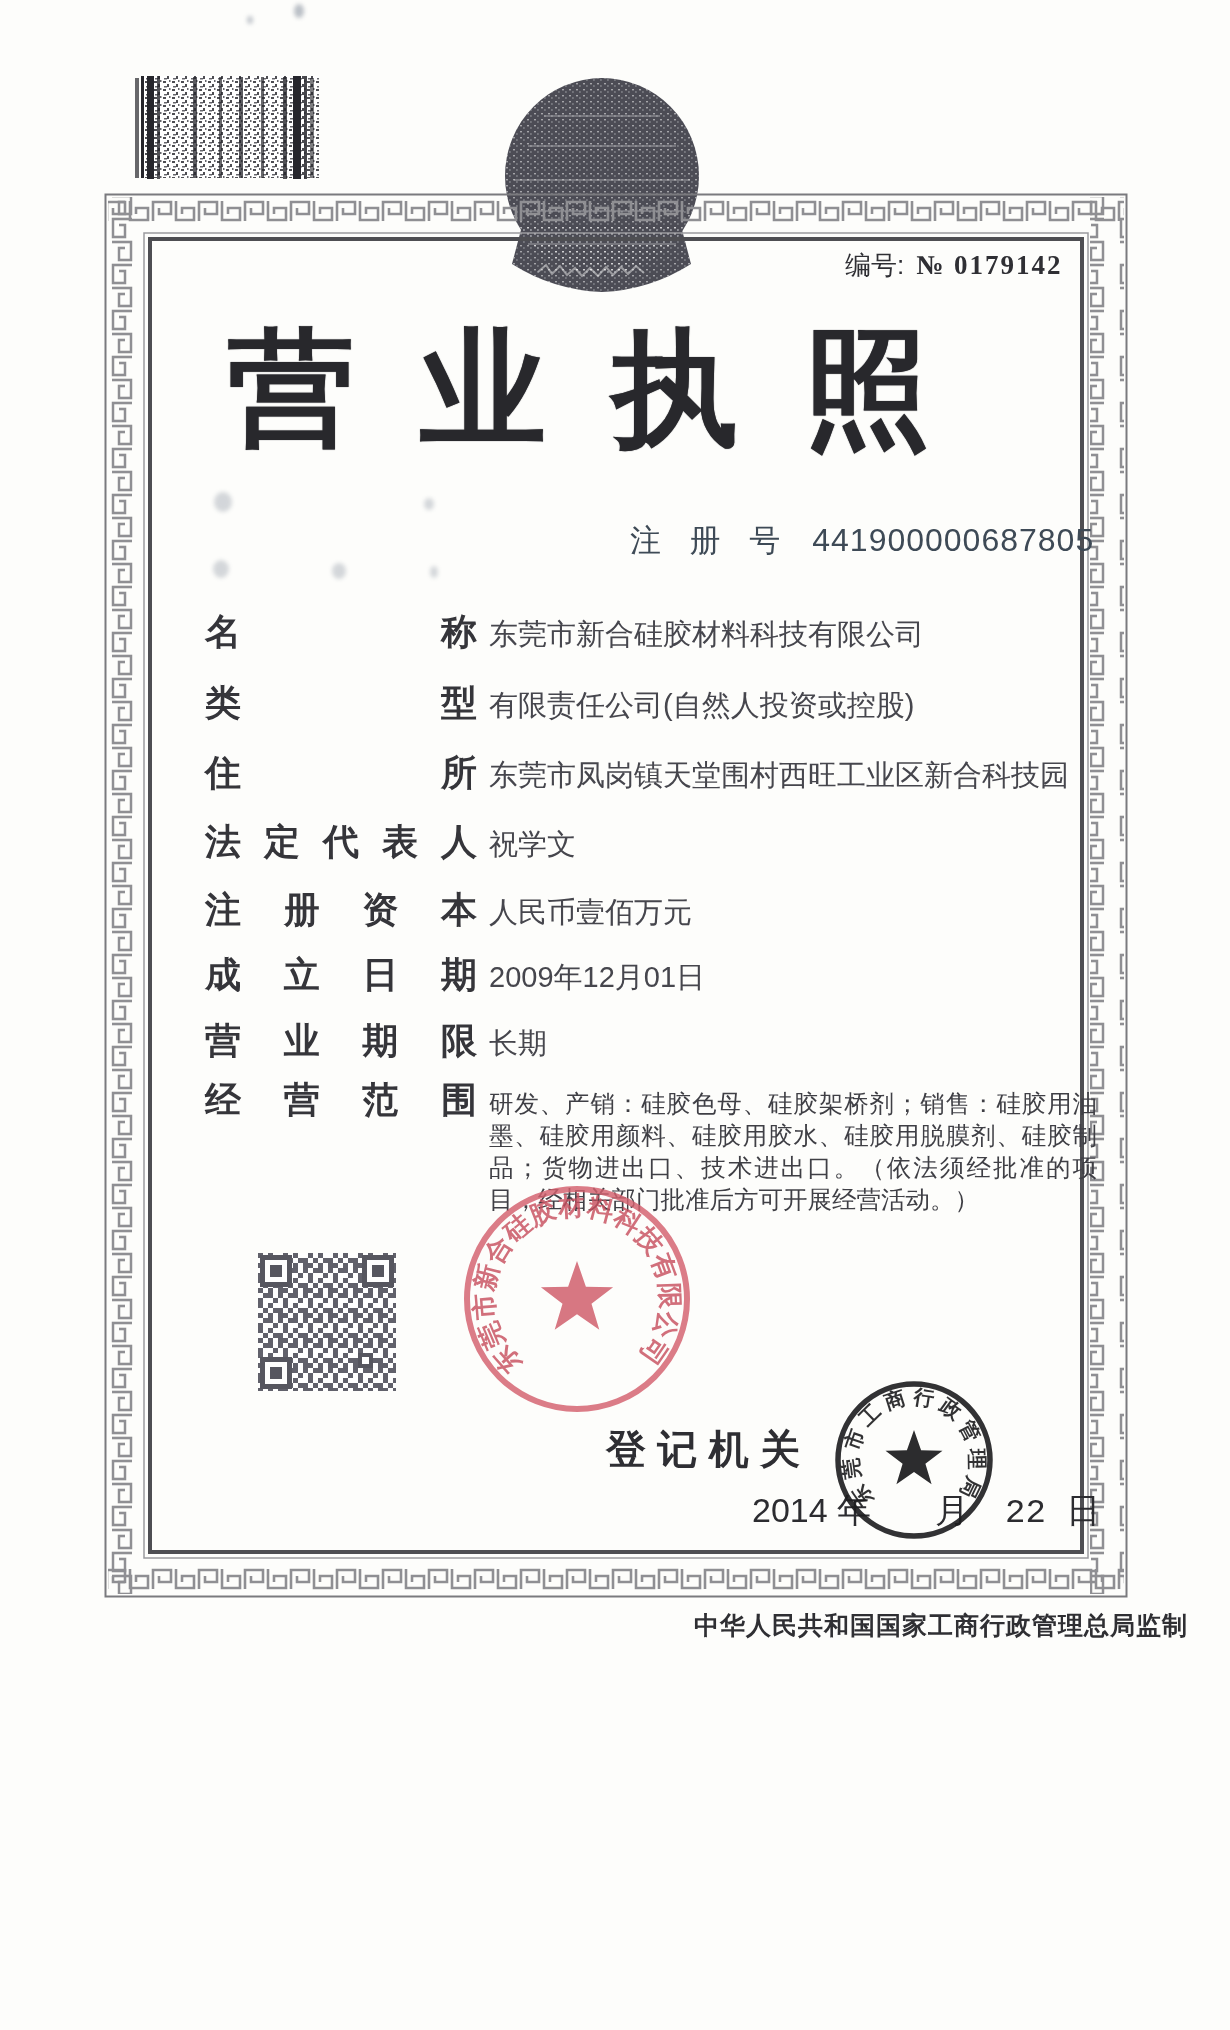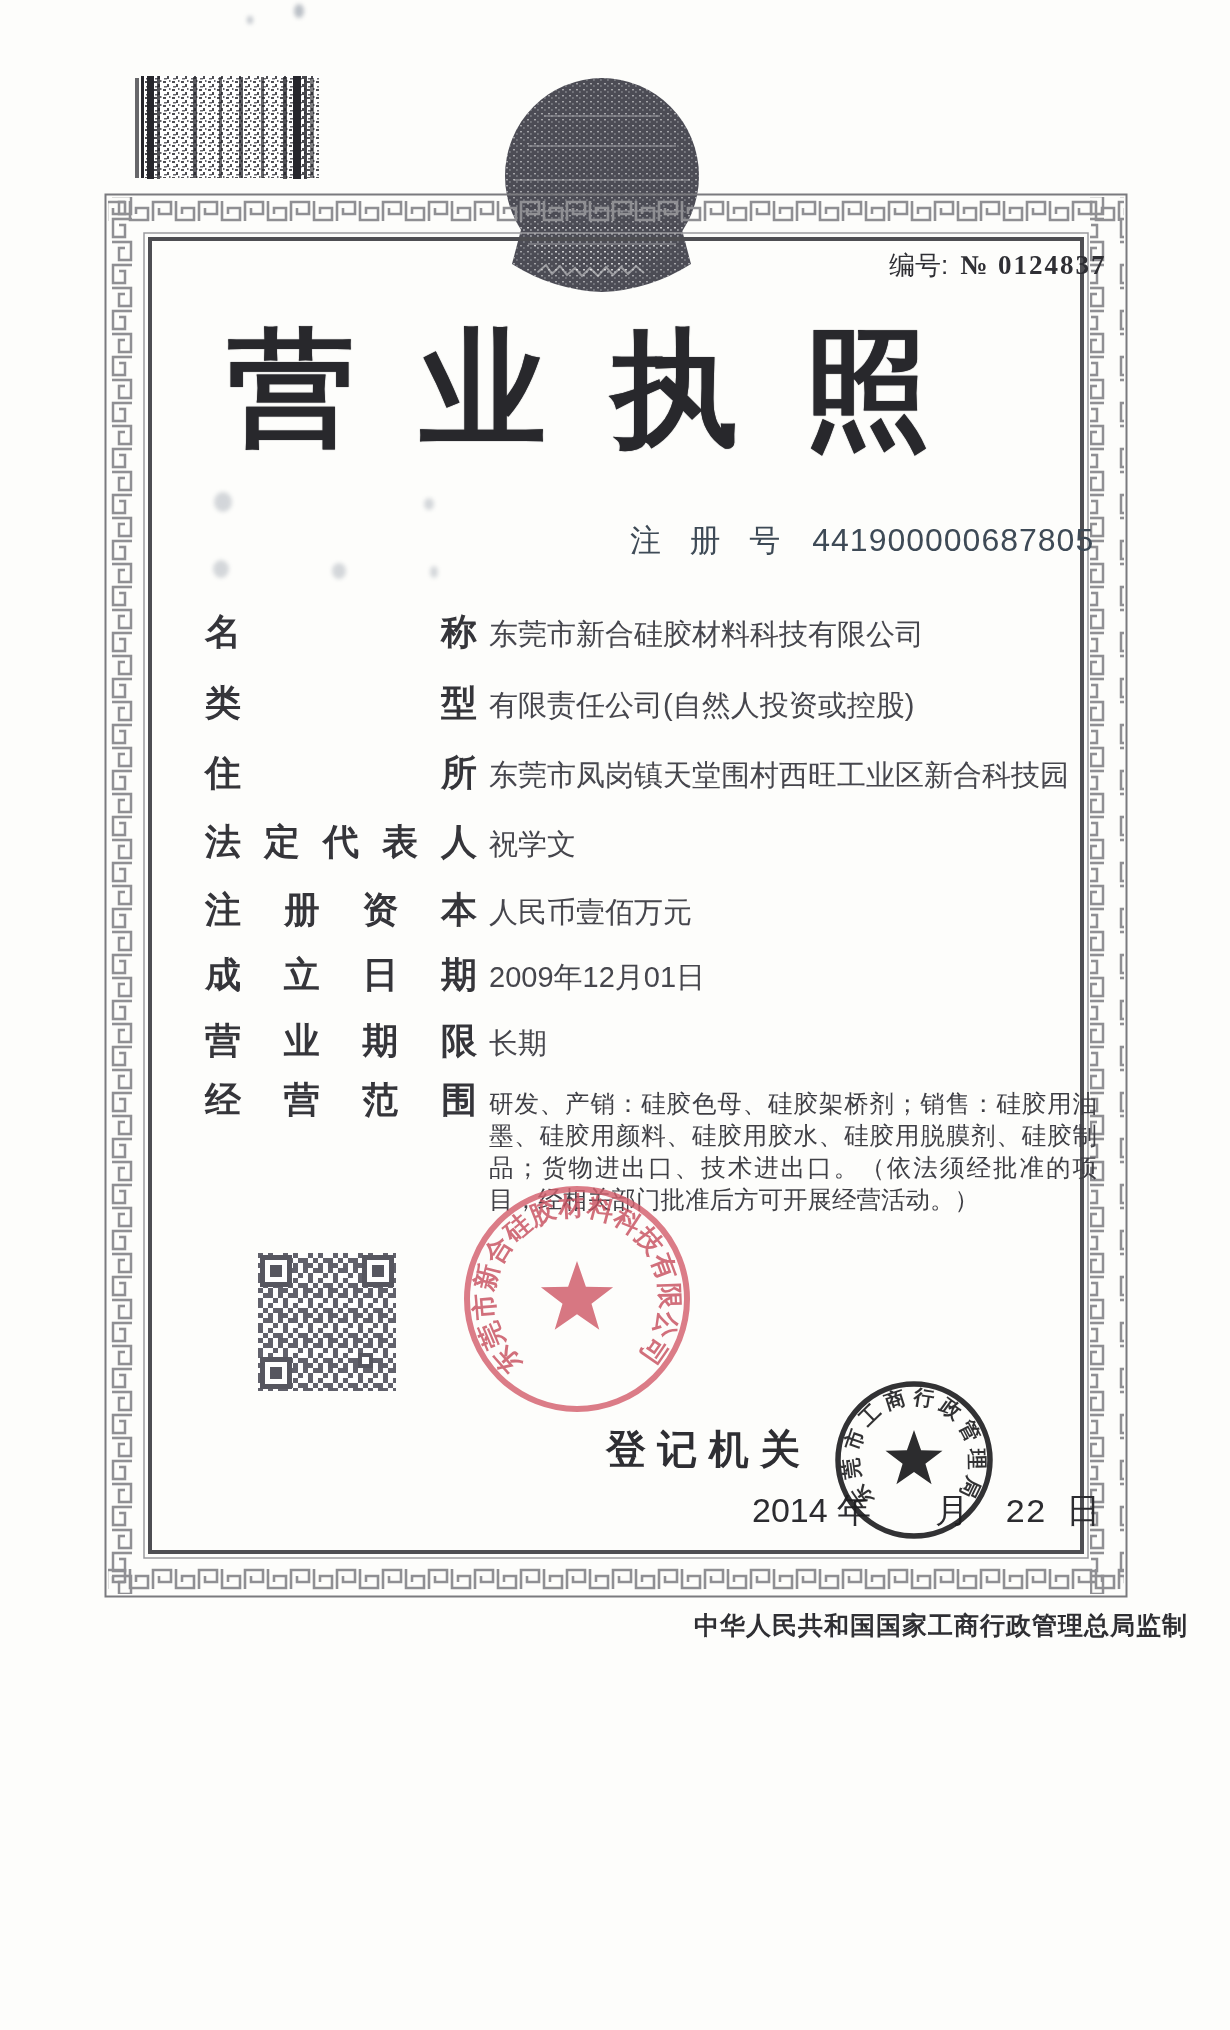--- a/index.html
+++ b/index.html
@@ -8,21 +8,21 @@
     font-family:"Liberation Sans",sans-serif;color:#333;
     position:relative;
   }
   .page{position:absolute;inset:0;}
   
   .barcode{position:absolute;left:135px;top:72px;width:192px;height:110px;}
   .emblem{position:absolute;left:498px;top:76px;width:208px;height:218px;}
   
   .frame{position:absolute;left:104px;top:193px;width:1024px;height:1405px;}
   
-  .serial{position:absolute;left:845px;top:248px;width:280px;font-size:26px;color:#2f2f34;display:flex;align-items:baseline;gap:12px;margin-left:44px;}
+  .serial{position:absolute;left:845px;top:248px;width:280px;font-size:26px;color:#2f2f34;display:flex;align-items:baseline;gap:12px;}
   .serial .no{font-family:"Liberation Serif",serif;font-weight:bold;letter-spacing:2px;font-size:27px;}
   
   .title{position:absolute;left:228px;top:326px;width:702px;display:flex;justify-content:space-between;
          font-size:126px;font-weight:800;color:#28282c;line-height:1;
          text-shadow:0 0 1px #3a3a3e;}
   
   .regline{position:absolute;left:598px;top:520px;display:flex;align-items:baseline;font-size:31px;color:#3e4a56;}
   .regline .lbl{letter-spacing:10px;margin-right:22px;margin-left:32px;}
   .regline .num{letter-spacing:1px;font-size:32px;text-align:center;}
   
@@ -119,21 +119,21 @@
     <rect x="4" y="4" width="1016" height="34" fill="url(#mh)"></rect>
     <rect x="4" y="1367" width="1016" height="34" fill="url(#mh)"></rect>
     <rect x="4" y="4" width="34" height="1397" fill="url(#mv)"></rect>
     <rect x="986" y="4" width="34" height="1397" fill="url(#mv)"></rect>
     <rect x="40" y="40" width="944" height="1325" fill="none" stroke="#9a9a9e" stroke-width="1.5"></rect>
     <rect x="46" y="46" width="932" height="1313" fill="none" stroke="#4e4e52" stroke-width="4"></rect>
   </svg>
 
   <div class="serial">
     <span>编号:</span>
-    <span class="no">№ 0124837</span>
+    <span class="no">№ 0179142</span>
   </div>
 
   <div class="title">
       <span>营</span>
       <span>业</span>
       <span>执</span>
       <span>照</span>
     </div>
 
   <div class="regline">

